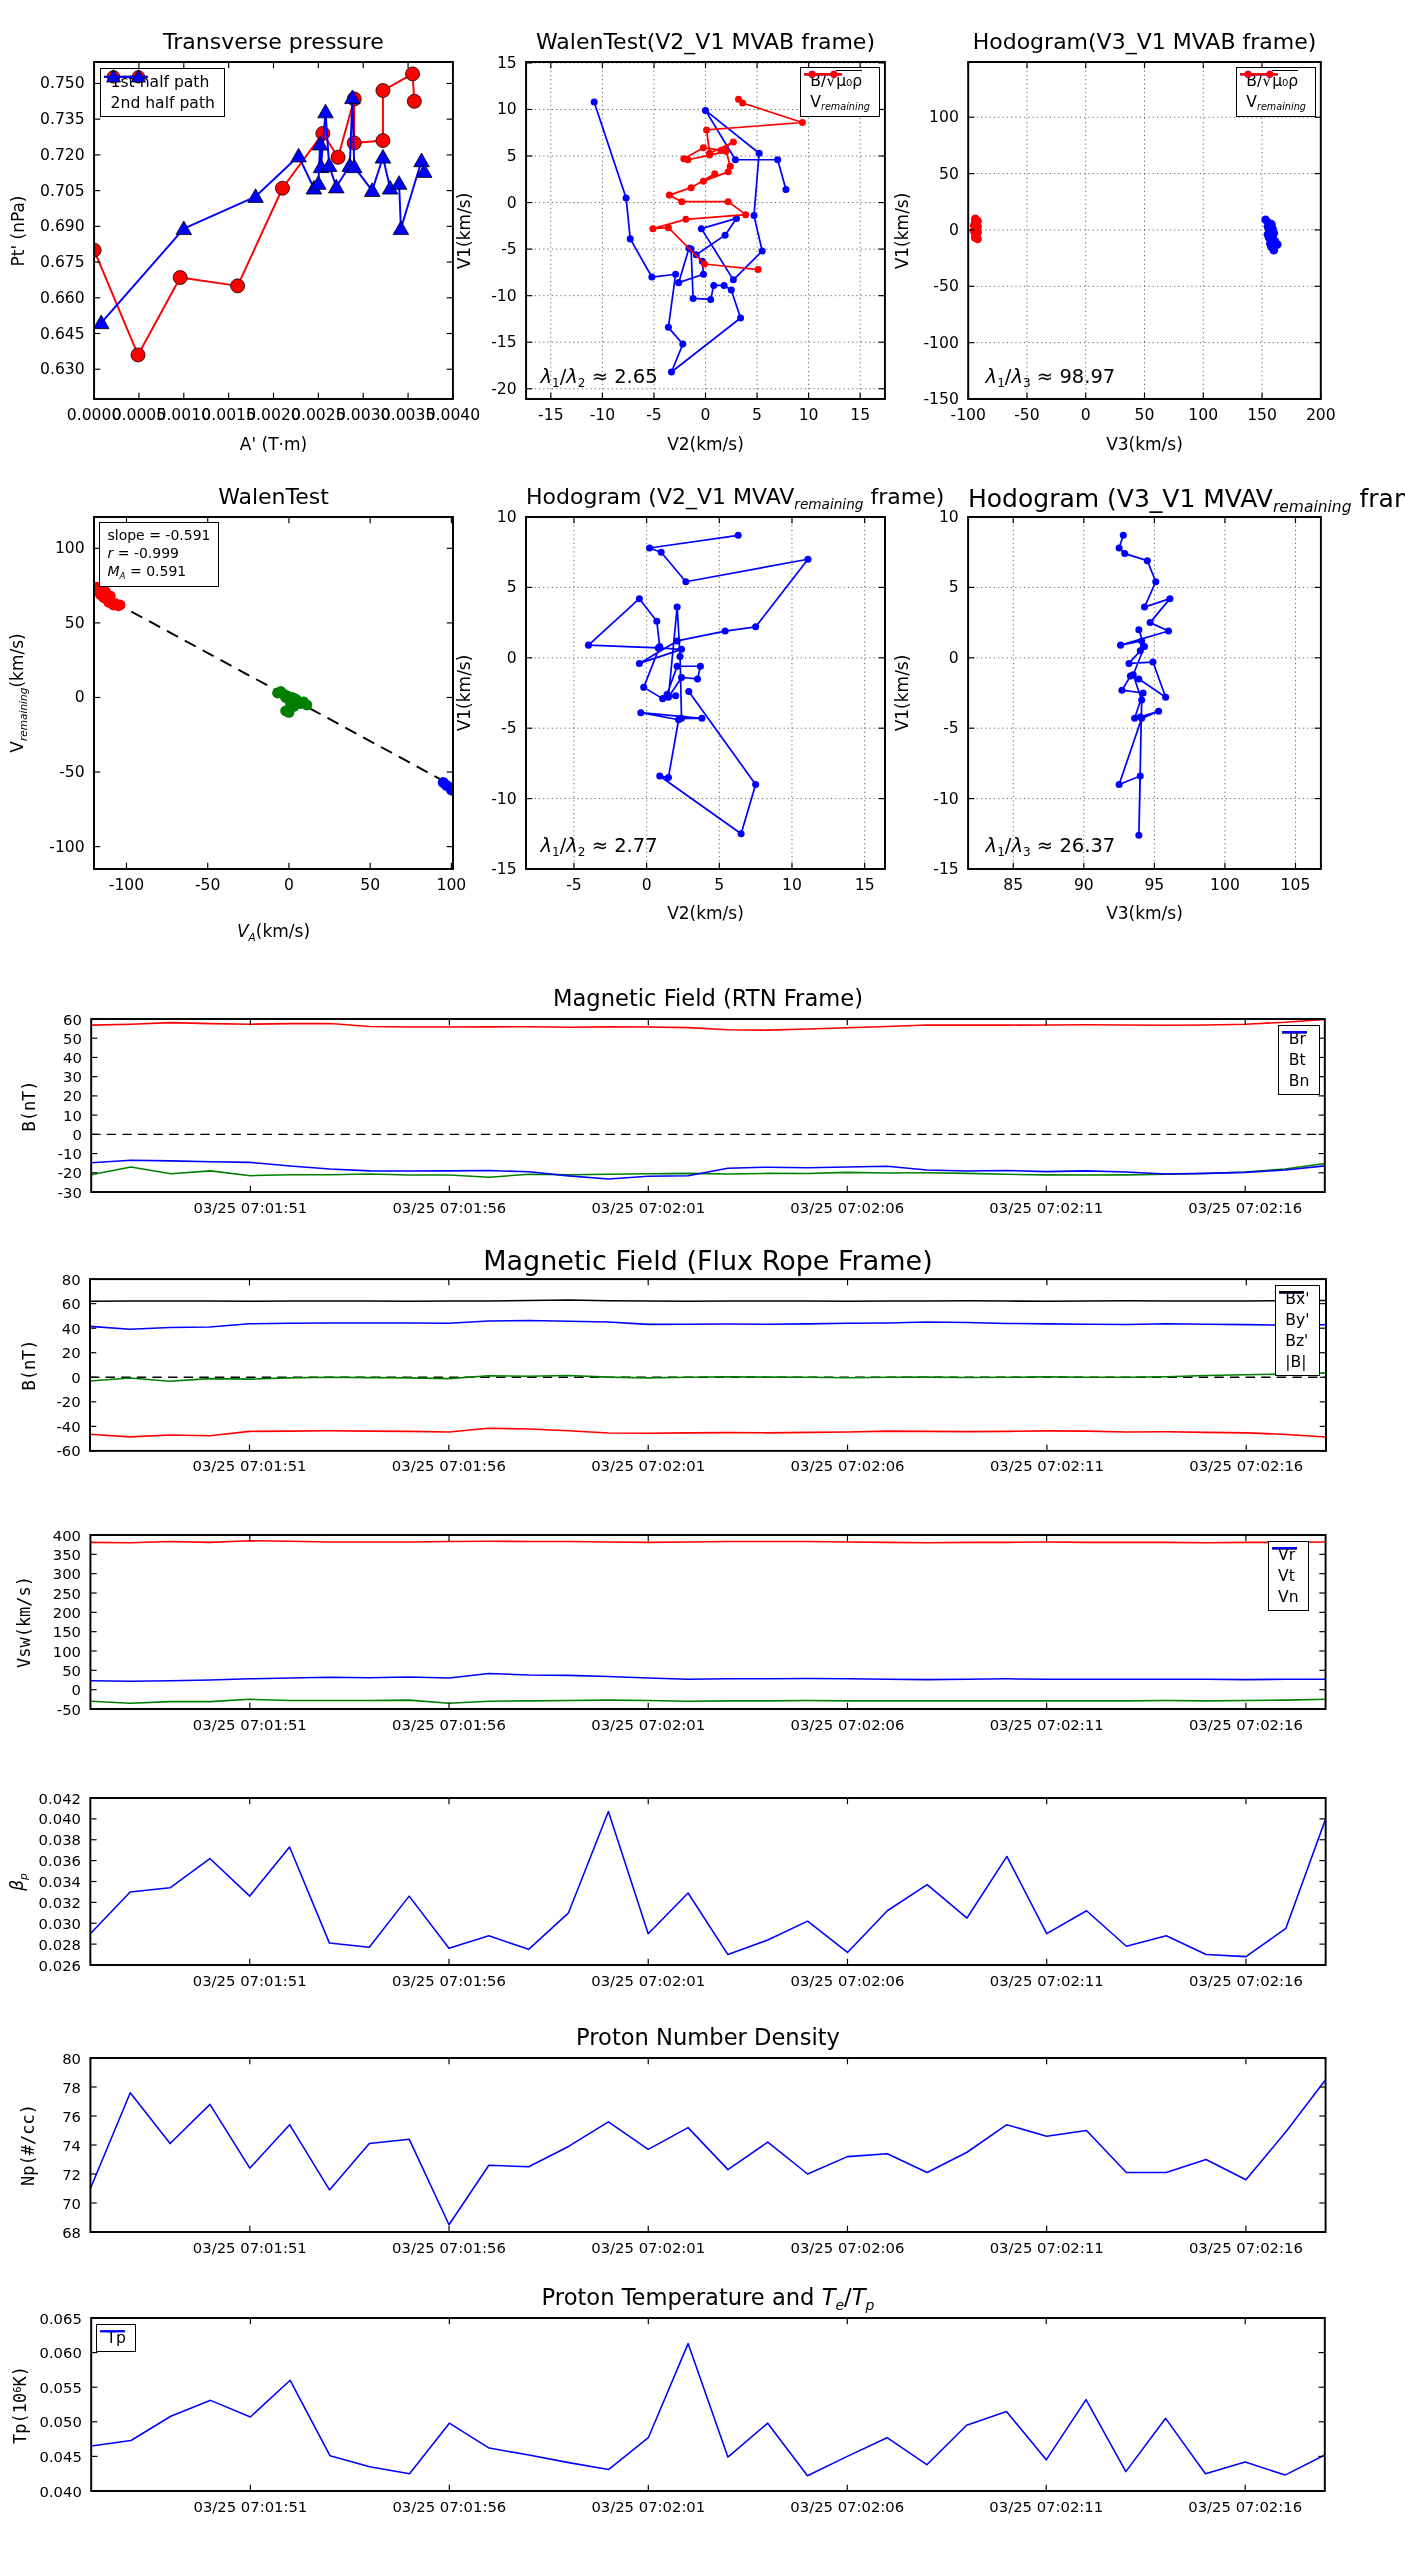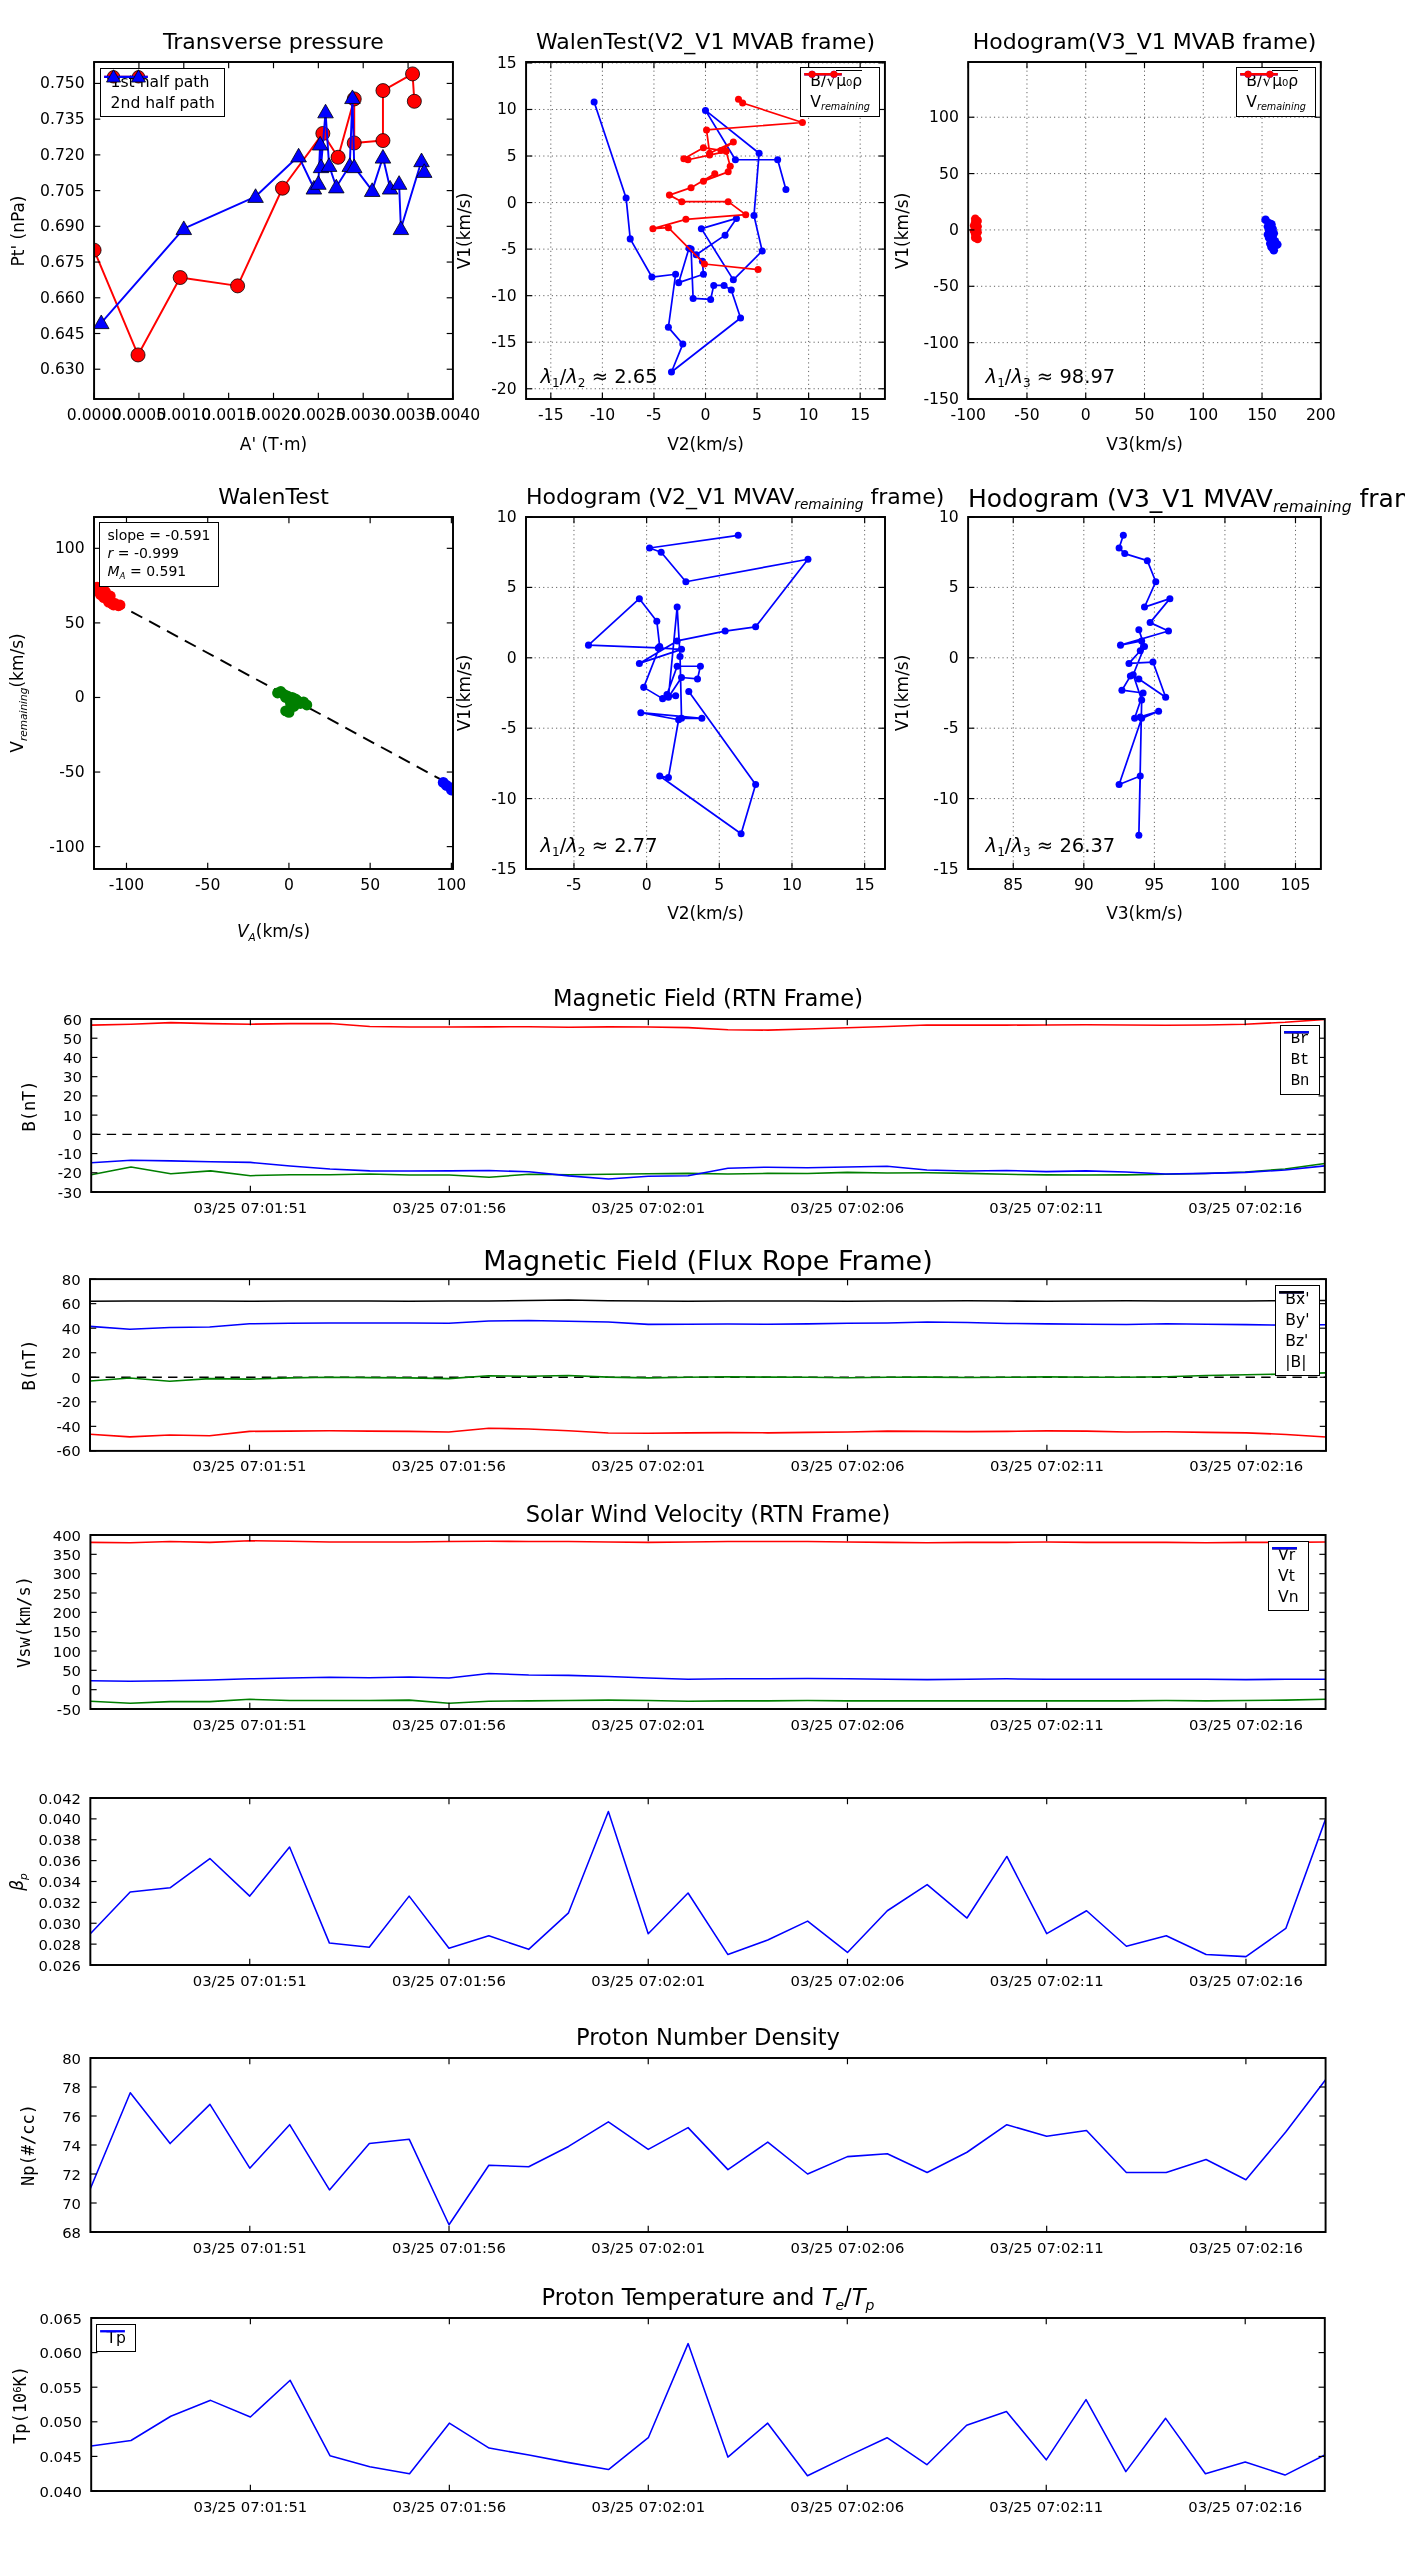--- a/index.html
+++ b/index.html
@@ -776,21 +776,21 @@
         <text x="-12" y="148" text-anchor="end" dominant-baseline="central" font-size="19">0</text>
         <text x="-12" y="123.33333333333334" text-anchor="end" dominant-baseline="central" font-size="19">10</text>
         <text x="-12" y="98.66666666666666" text-anchor="end" dominant-baseline="central" font-size="19">20</text>
         <text x="-12" y="74" text-anchor="end" dominant-baseline="central" font-size="19">30</text>
         <text x="-12" y="49.33333333333334" text-anchor="end" dominant-baseline="central" font-size="19">40</text>
         <text x="-12" y="24.666666666666686" text-anchor="end" dominant-baseline="central" font-size="19">50</text>
         <text x="-12" y="0" text-anchor="end" dominant-baseline="central" font-size="19">60</text>
       </svg>
       <div class="title" style="top: -34px; font-size: 22.6px;">Magnetic Field (RTN Frame)</div>
       <div class="ylabel mono" style="left: -61px;"><span>B(nT)</span></div>
-      <div class="legend" style="right: 6.2px; top: 6.2px; font-family: Liberation Mono, monospace;">
+      <div class="legend" style="right: 6.2px; top: 6.2px;">
         <div class="item">
           <svg width="31" height="12.5" style="overflow: visible;" viewBox="0 0 40 16">
             <line x1="4" y1="8" x2="36" y2="8" stroke="#ff0000" stroke-width="3"></line>
           </svg>
           <div><span>Br</span></div>
         </div>
         <div class="item">
           <svg width="31" height="12.5" style="overflow: visible;" viewBox="0 0 40 16">
             <line x1="4" y1="8" x2="36" y2="8" stroke="#007f00" stroke-width="3"></line>
           </svg>
@@ -946,21 +946,20 @@
         <text x="-12" y="198.22222222222223" text-anchor="end" dominant-baseline="central" font-size="19">0</text>
         <text x="-12" y="173.44444444444446" text-anchor="end" dominant-baseline="central" font-size="19">50</text>
         <text x="-12" y="148.66666666666669" text-anchor="end" dominant-baseline="central" font-size="19">100</text>
         <text x="-12" y="123.8888888888889" text-anchor="end" dominant-baseline="central" font-size="19">150</text>
         <text x="-12" y="99.1111111111111" text-anchor="end" dominant-baseline="central" font-size="19">200</text>
         <text x="-12" y="74.33333333333334" text-anchor="end" dominant-baseline="central" font-size="19">250</text>
         <text x="-12" y="49.55555555555554" text-anchor="end" dominant-baseline="central" font-size="19">300</text>
         <text x="-12" y="24.7777777777778" text-anchor="end" dominant-baseline="central" font-size="19">350</text>
         <text x="-12" y="0" text-anchor="end" dominant-baseline="central" font-size="19">400</text>
       </svg>
-      <div class="title" style="top: -34px; font-size: 22.6px;">Solar Wind Velocity (RTN Frame)</div>
       <div class="ylabel mono" style="left: -66px;"><span>Vsw(km/s)</span></div>
       <div class="legend" style="right: 17px; top: 6.2px;">
         <div class="item">
           <svg width="31" height="12.5" style="overflow: visible;" viewBox="0 0 40 16">
             <line x1="4" y1="8" x2="36" y2="8" stroke="#ff0000" stroke-width="3"></line>
           </svg>
           <div><span>Vr</span></div>
         </div>
         <div class="item">
           <svg width="31" height="12.5" style="overflow: visible;" viewBox="0 0 40 16">

